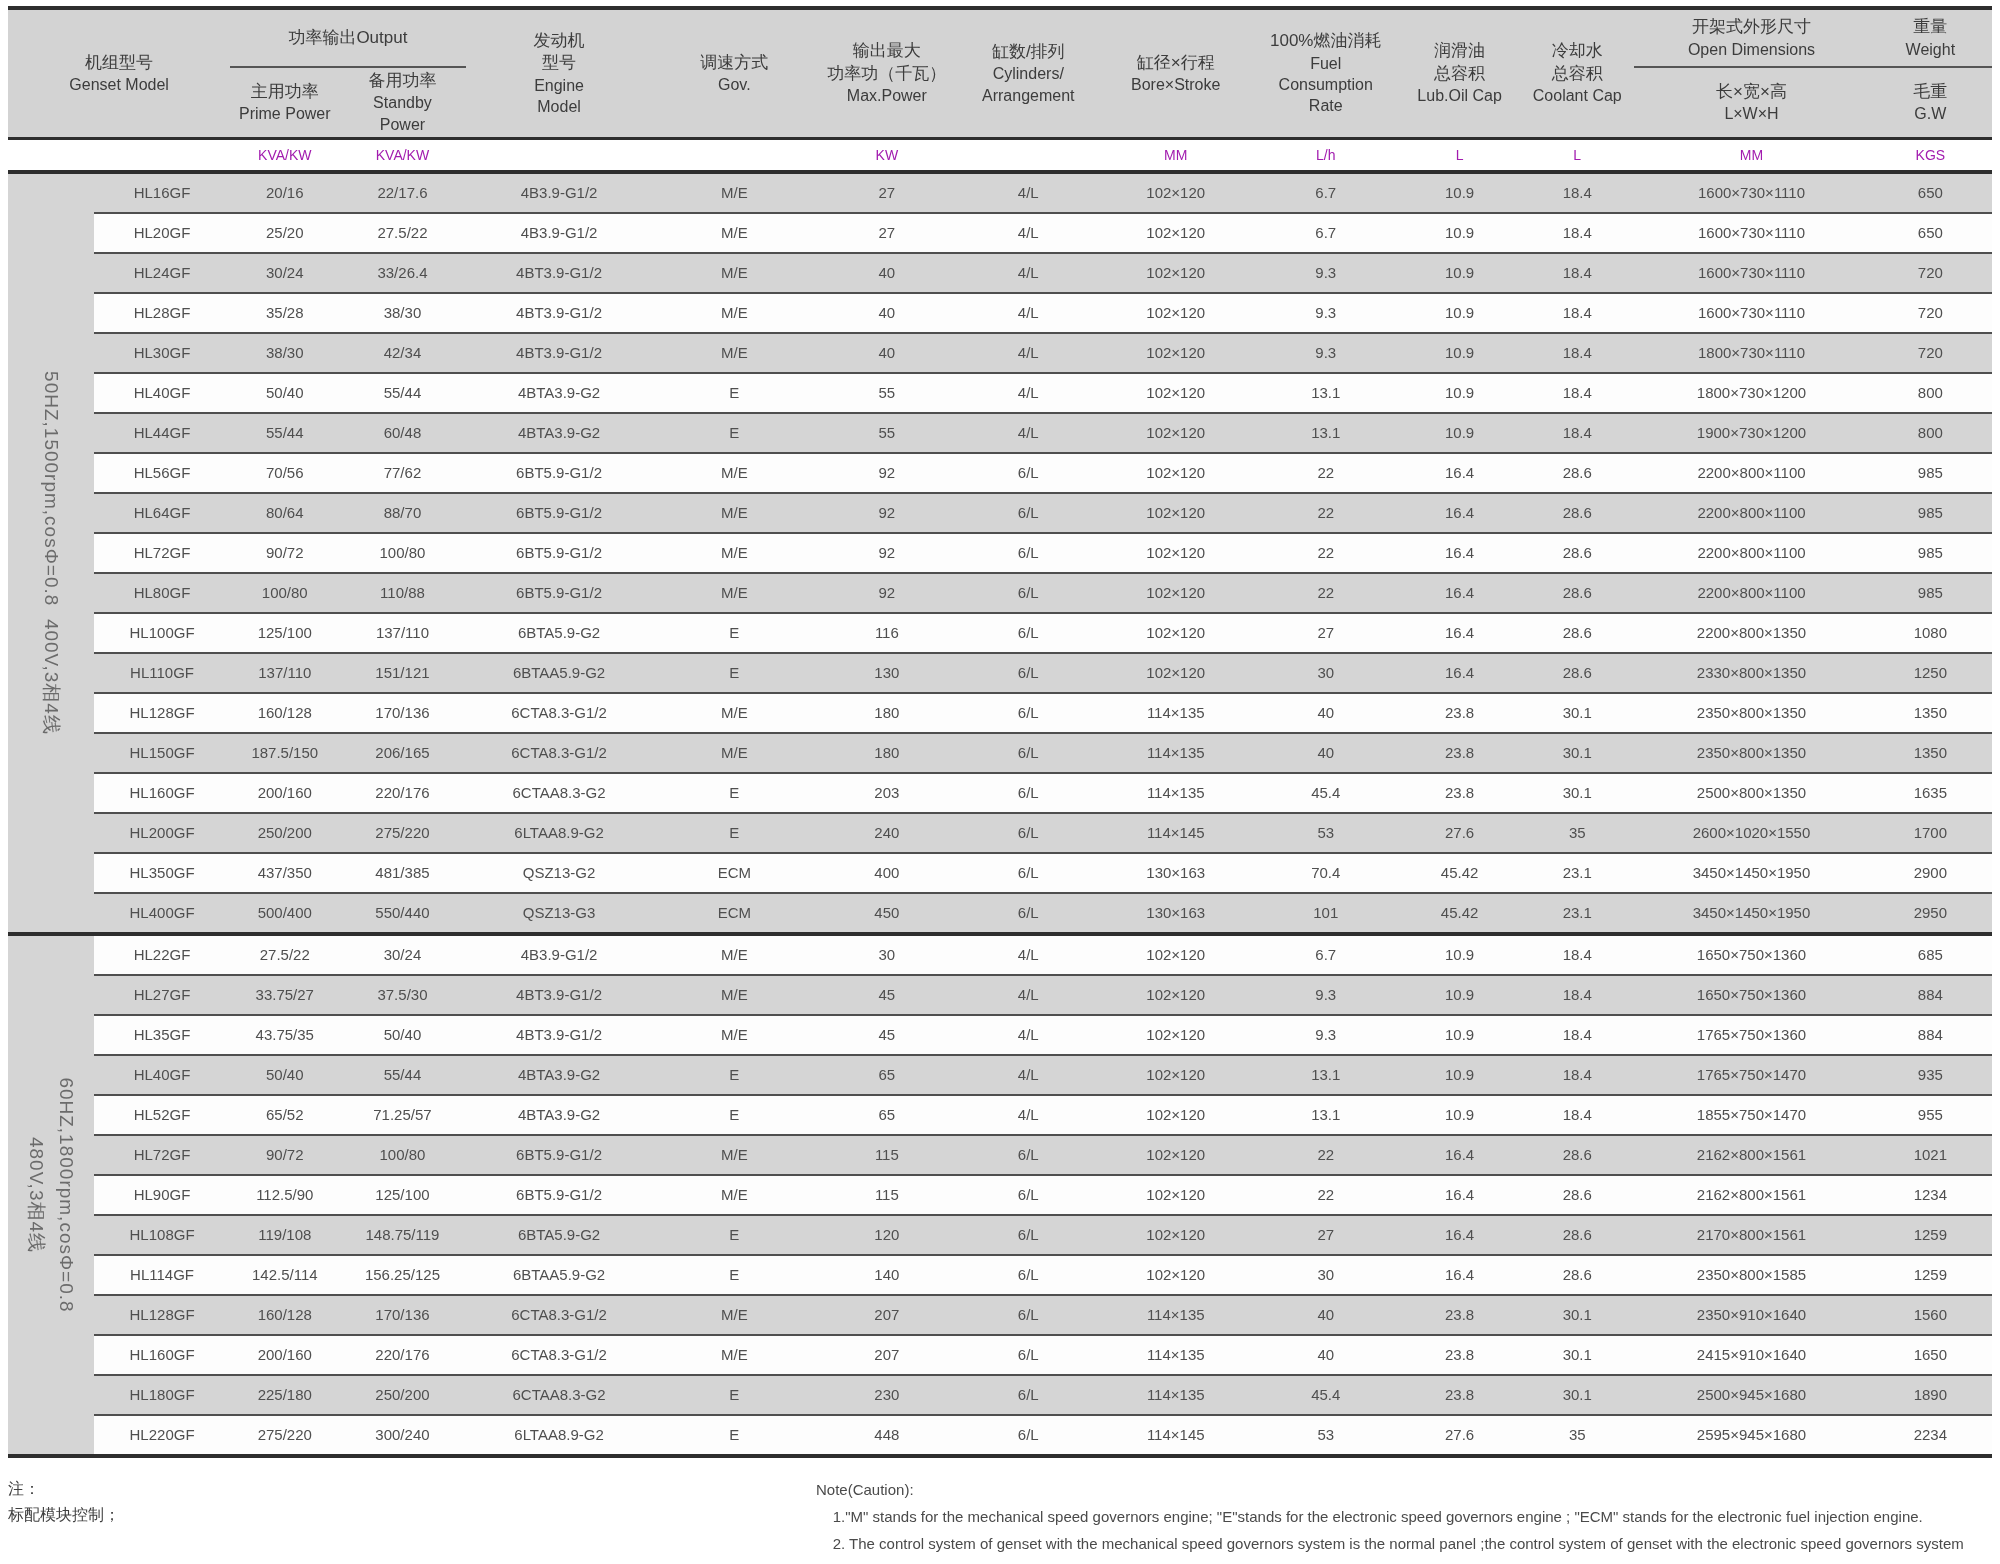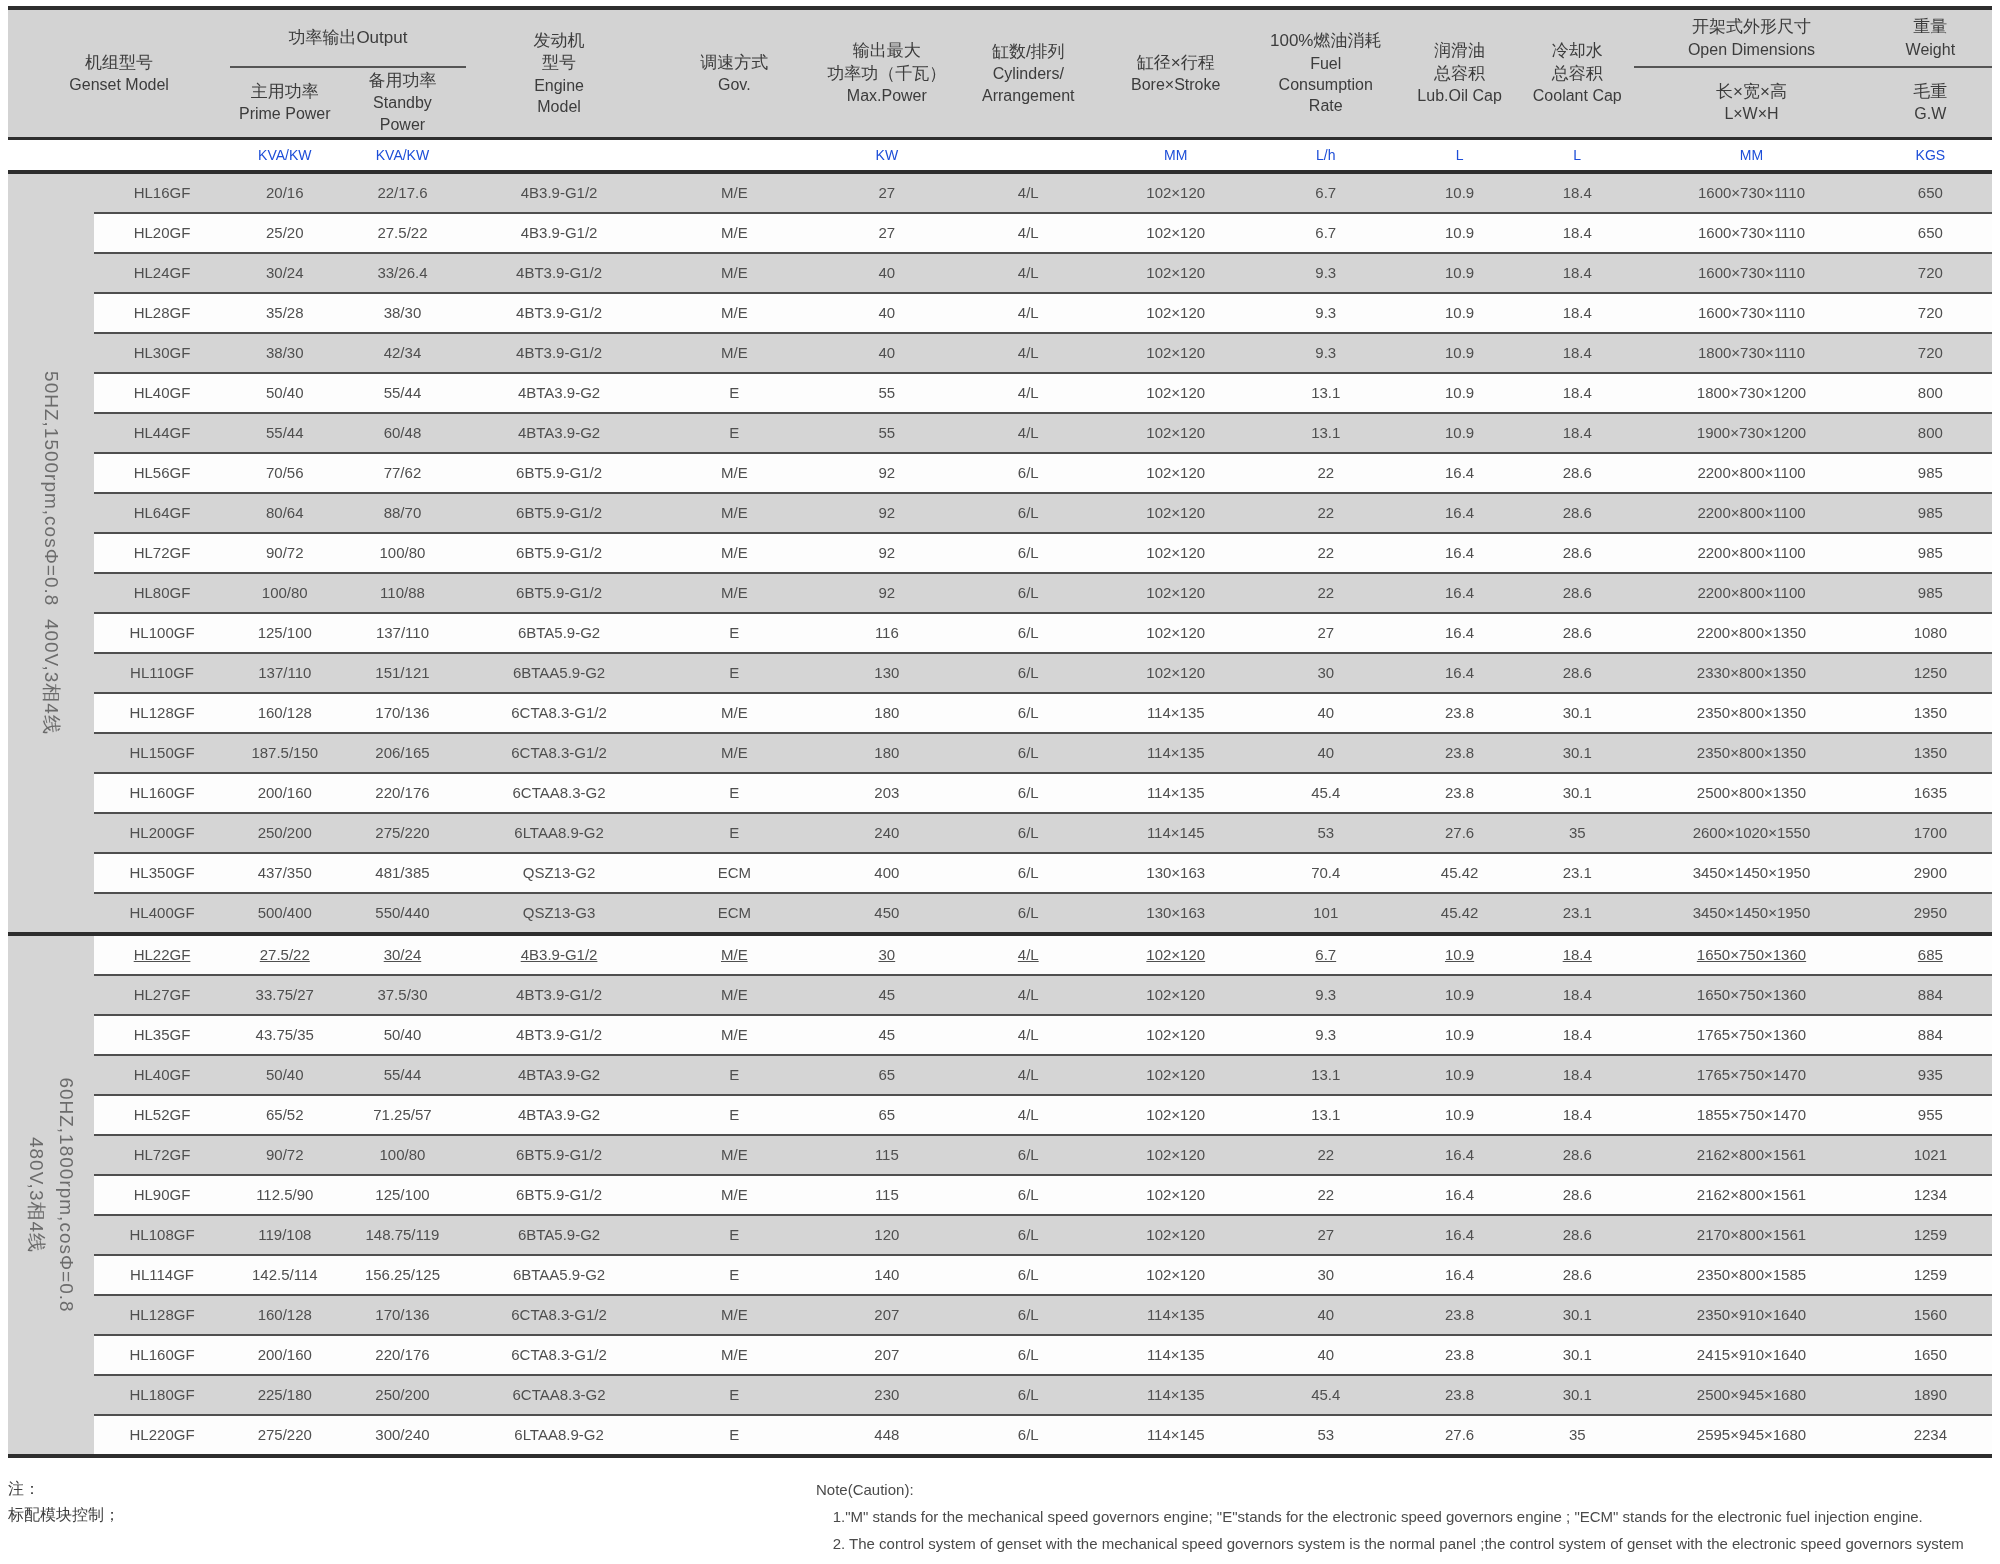--- a/index.html
+++ b/index.html
@@ -16,30 +16,30 @@
   thead th{
     background:#d3d3d3;font-weight:normal;color:#3c3c3c;
     vertical-align:middle;text-align:center;padding:2px 1px;
   }
   .hline-zh{font-size:17px;line-height:1.32;white-space:pre-line;}
   .hline-en{font-size:16px;line-height:1.32;white-space:pre-line;}
   .hrow1 th{height:52px;}
   .hrow2 th{height:58px;}
   th.bb{border-bottom:2px solid #555;}
   tr.units td{
-    background:#ffffff;color:#1d4ed8;font-size:14px;height:28px;text-align:center;
+    background:#ffffff;color:#a21caf;font-size:14px;height:28px;text-align:center;
     border-top:3px solid #2e2e2e;border-bottom:4px solid #2e2e2e;
   }
   tbody td{
     height:36px;text-align:center;font-size:15px;color:#4f4f4f;
     border-top:2px solid #4f4f4f;overflow:hidden;white-space:nowrap;
   }
   tr.row-gray td{background:#d5d5d5;}
   tr.row-white td{background:#fdfdfd;}
-  tr.group-start td{border-top:4px solid #2e2e2e;text-decoration:underline;}
+  tr.group-start td{border-top:4px solid #2e2e2e;}
   td.sidebar-cell{background:#d5d5d5 !important;position:relative;border-top:none;}
   .vtext{
     position:absolute;top:50%;left:50%;
     transform:translate(-50%,-50%) rotate(90deg);
     white-space:pre;text-align:center;
     font-size:19px;color:#6b6b6b;letter-spacing:1px;line-height:1.6;
   }
   .notes{display:flex;margin-top:18px;padding:0 10px 0 0;}
   .notes-cn{width:800px;flex:0 0 800px;color:#3f3f3f;font-size:16px;line-height:26px;white-space:pre-wrap;}
   .notes-en{flex:1;padding-left:8px;color:#4a4a4a;font-size:15px;line-height:27px;white-space:pre-wrap;}

